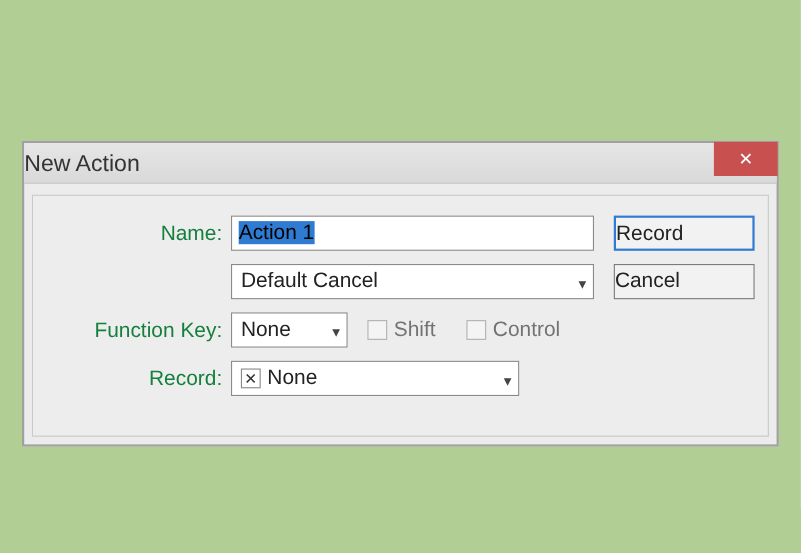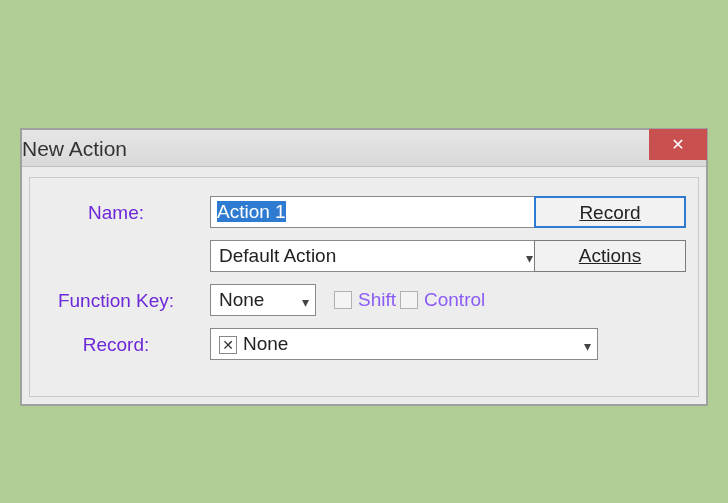--- a/index.html
+++ b/index.html
@@ -61,41 +61,41 @@
   .row {
     position: absolute;
     left: 0;
     width: 100%;
     height: 34px;
   }
   .lbl {
     position: absolute;
     left: 0;
     width: 172px;
-    text-align: center;
+    text-align: right;
     line-height: 34px;
-    color: #6d28d9;
+    color: #15803d;
   }
   .text-input {
     position: absolute;
     left: 180px;
     top: 0;
     width: 330px;
     height: 32px;
     border: 1px solid #8a8a8a;
     background: #fff;
     padding: 0 6px;
     font-family: inherit;
     font-size: 19px;
     line-height: 30px;
     color: #000;
   }
   .text-input .sel {
     background: #2f7bd1;
-    color: #ffffff;
+    color: #000000;
     text-align: center;
   }
   .select {
     position: absolute;
     left: 180px;
     top: 0;
     height: 32px;
     border: 1px solid #8a8a8a;
     background: #fff;
     padding: 0 28px 0 8px;
@@ -105,60 +105,58 @@
   .select .arrow {
     position: absolute;
     right: 6px;
     top: 50%;
     transform: translateY(-45%);
     font-size: 14px;
     color: #444;
   }
   .select-set { width: 330px; }
   .select-fkey { width: 106px; }
-  .select-color { width: 388px; }
+  .select-color { width: 262px; }
   .color-x {
     display: inline-block;
     width: 18px;
     height: 18px;
     border: 1px solid #888;
     line-height: 16px;
     text-align: center;
     font-size: 14px;
     vertical-align: middle;
     margin-right: 6px;
     color: #333;
     background: #fff;
   }
   .chk {
     position: absolute;
     top: 0;
     height: 32px;
     display: flex;
     align-items: center;
-    color: #8b5cf6;
+    color: #737373;
   }
   .chk-box {
     width: 18px;
     height: 18px;
     border: 1px solid #b0b0b0;
     background: #f4f4f4;
     margin-right: 6px;
   }
   .btn {
     position: absolute;
     right: 12px;
-    width: 152px;
+    width: 128px;
     height: 32px;
     border: 1px solid #7a7a7a;
     background: #f2f2f2;
-    text-align: center;
     line-height: 30px;
     cursor: pointer;
-    text-decoration: underline;
   }
   .btn-record {
     top: 18px;
     border: 2px solid #2f7bd1;
   }
   .btn-cancel {
     top: 62px;
   }
 </style>
 </head>
@@ -177,46 +175,46 @@
 
     <div class="row" style="top:18px;">
       <div class="lbl">Name:</div>
       <div class="text-input">
         <span class="sel">Action 1</span>
       </div>
     </div>
 
     <div class="row" style="top:62px;">
       <div class="select select-set">
-        <span>Default Action</span>
+        <span>Default Cancel</span>
         <span class="arrow">▾</span>
       </div>
     </div>
 
     <div class="row" style="top:106px;text-decoration:underline;">
       <div class="lbl">Function Key:</div>
       <div class="select select-fkey">
         <span>None</span>
         <span class="arrow">▾</span>
       </div>
       <div class="chk" style="left:304px;">
         <div class="chk-box"></div>
         <span>Shift</span>
       </div>
-      <div class="chk" style="left:370px;">
+      <div class="chk" style="left:394px;">
         <div class="chk-box"></div>
         <span>Control</span>
       </div>
     </div>
 
     <div class="row" style="top:150px;">
       <div class="lbl">Record:</div>
       <div class="select select-color">
         <span class="color-x">✕</span><span>None</span>
         <span class="arrow">▾</span>
       </div>
     </div>
 
     <div class="btn btn-record">Record</div>
-    <div class="btn btn-cancel">Actions</div>
+    <div class="btn btn-cancel">Cancel</div>
 
   </div>
 </div>
 
 </body></html>

